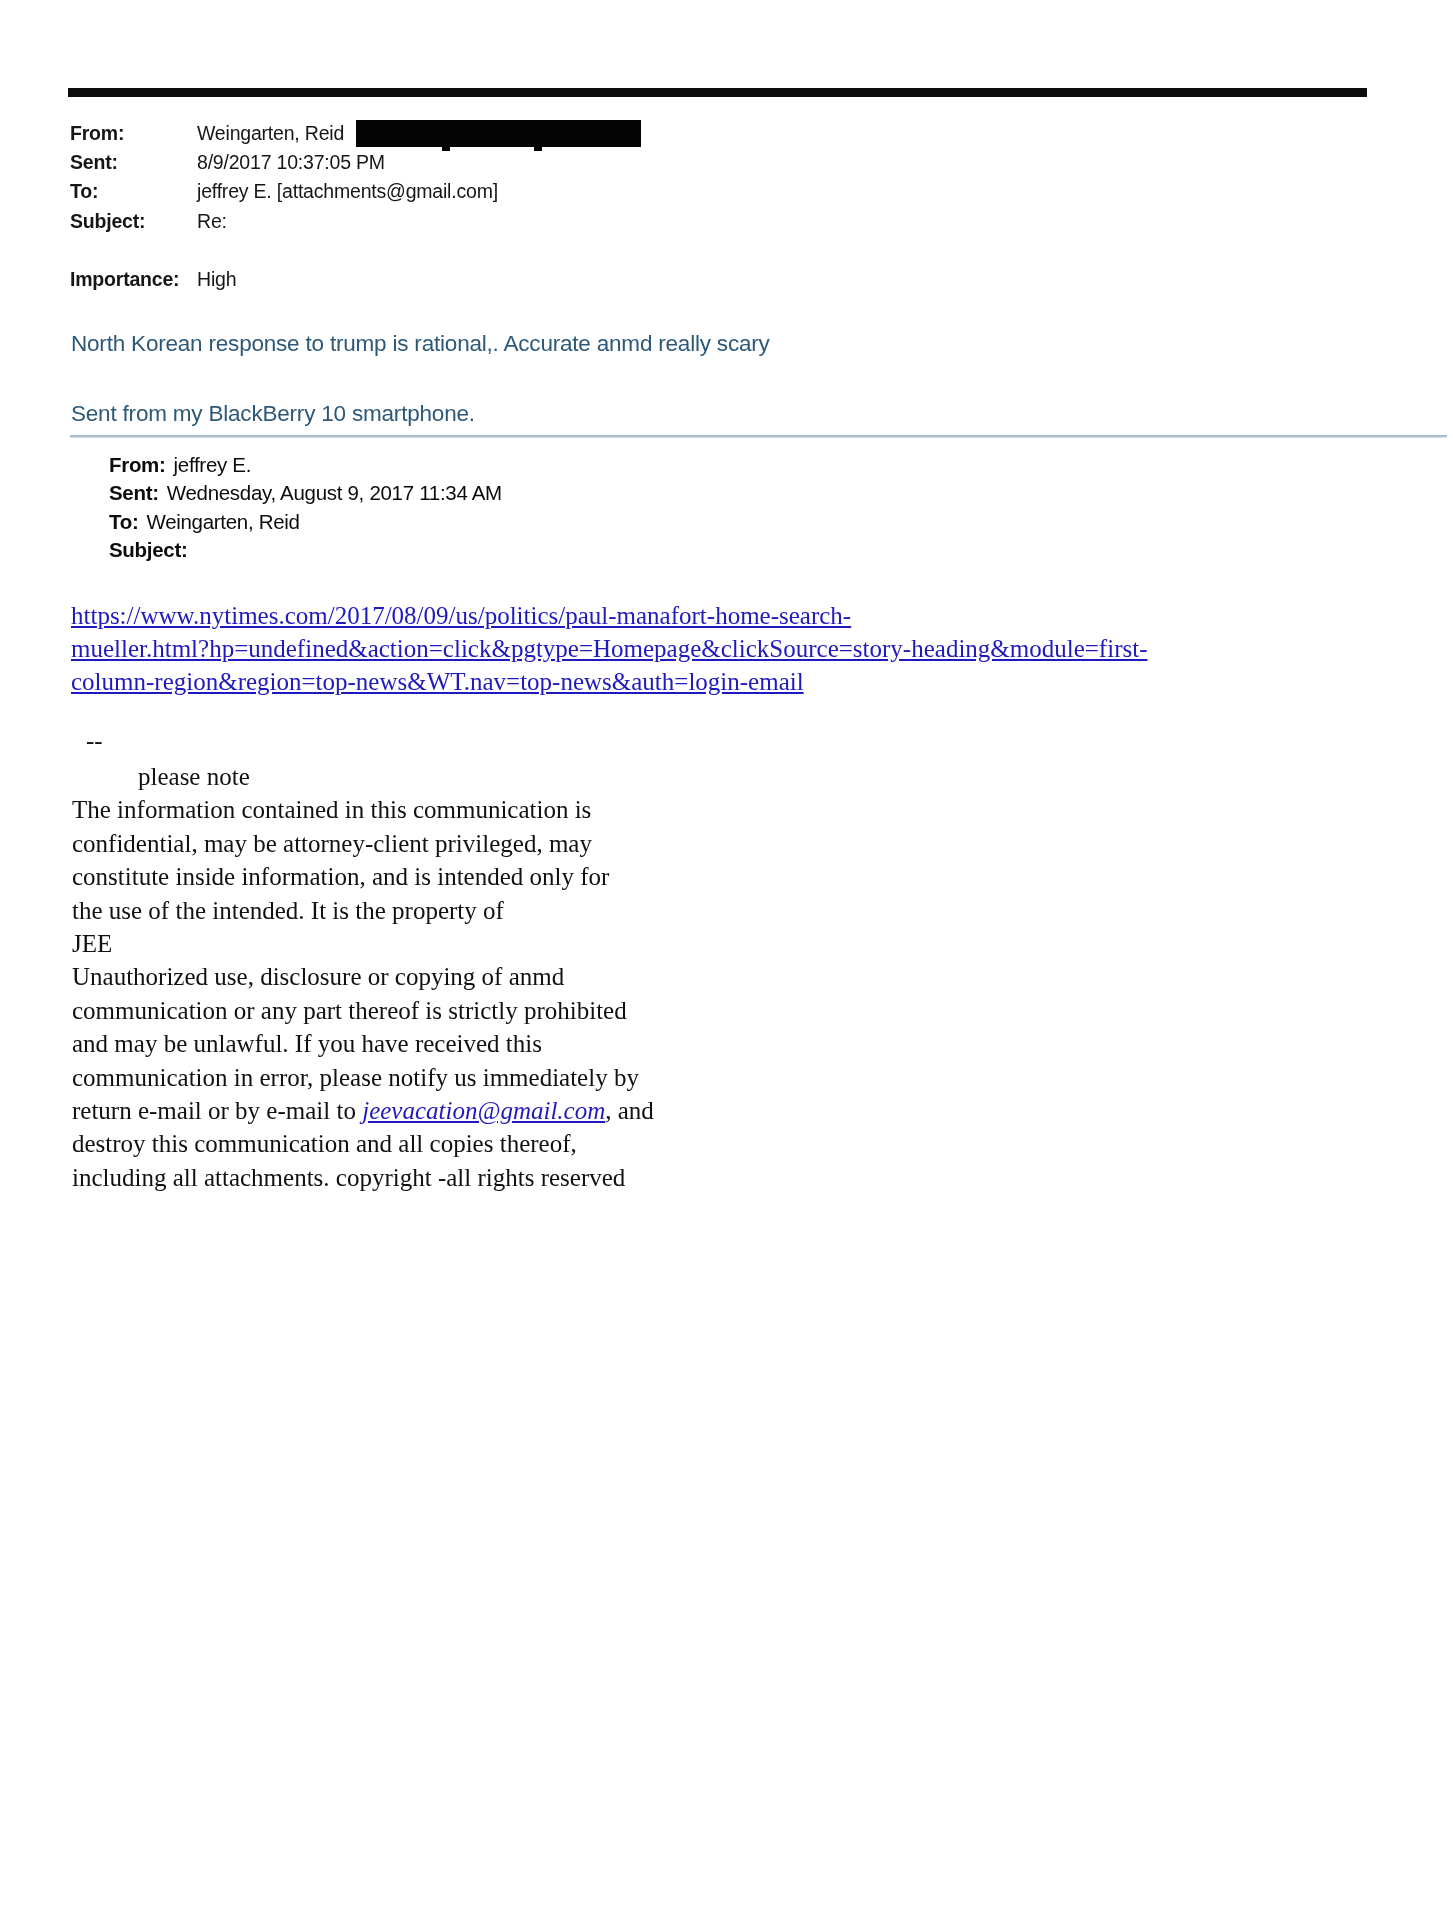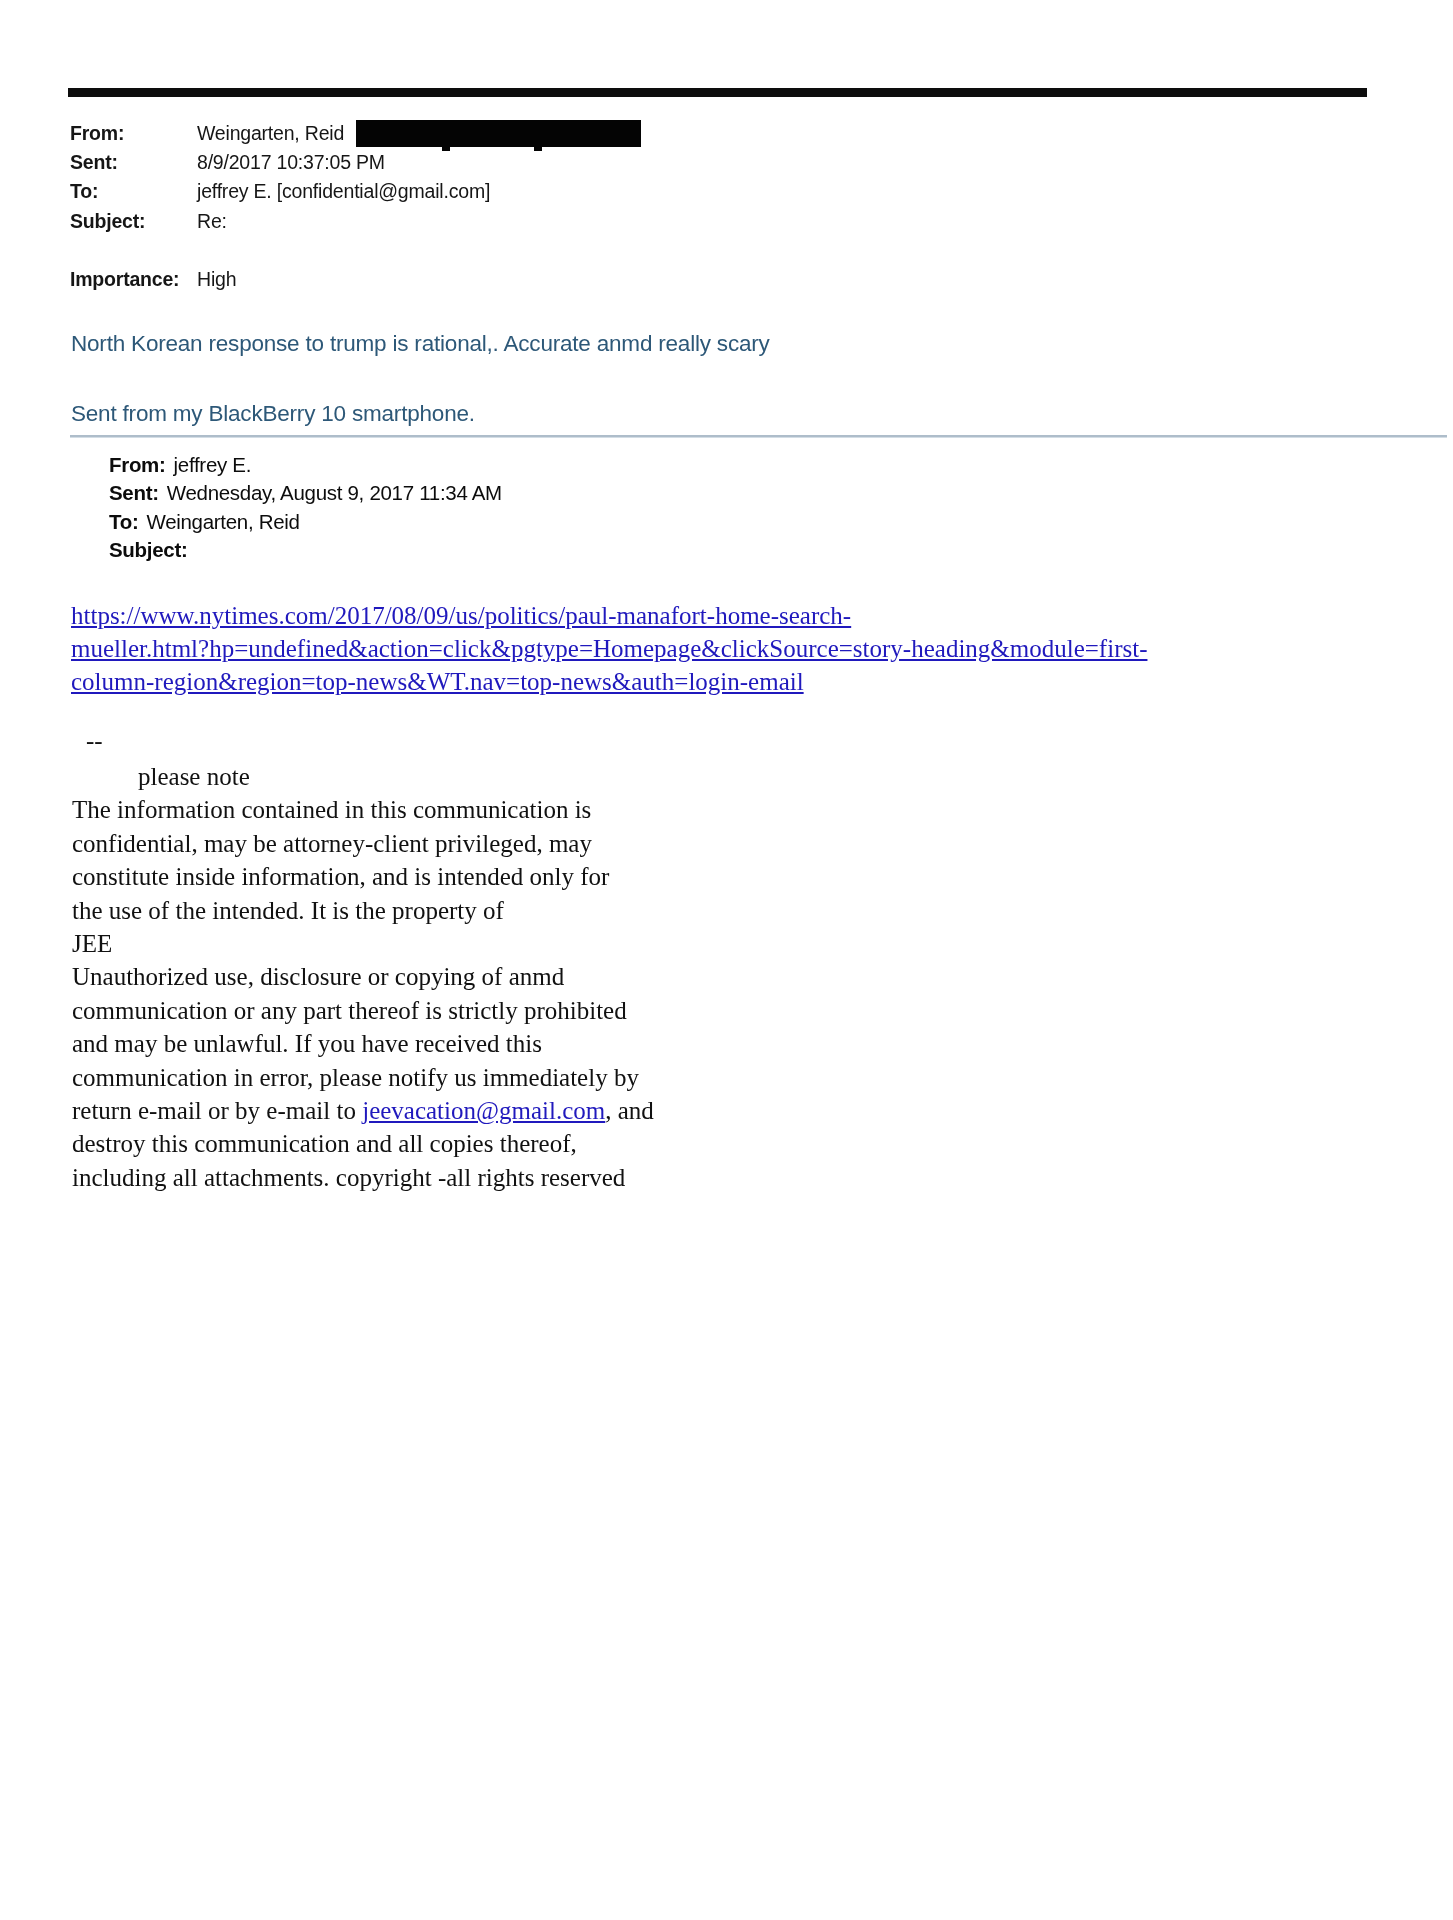--- a/index.html
+++ b/index.html
@@ -120,20 +120,21 @@
     font-size: 25px;
     line-height: 33.4px;
     color: #111;
   }
   .disc-line { white-space: nowrap; }
   .disc-line.indent { padding-left: 66px; }
   .email-link {
     color: #2019bd;
     text-decoration: underline;
     cursor: pointer;
+    font-style: italic;
   }
 
   
   .footer-id {
     position: absolute;
     right: 17px; top: 1864px;
     font-family: "Liberation Sans", sans-serif;
     font-size: 27.5px;
     letter-spacing: 0.2px;
     color: #1c1c1c;
@@ -151,21 +152,21 @@
     <div class="hdr-row">
       <span class="hdr-label">From:</span>
       <span class="hdr-val"><span>Weingarten, Reid</span><span class="redaction"><i class="desc d1"></i><i class="desc d2"></i></span></span>
     </div>
     <div class="hdr-row">
       <span class="hdr-label">Sent:</span>
       <span class="hdr-val">8/9/2017 10:37:05 PM</span>
     </div>
     <div class="hdr-row">
       <span class="hdr-label">To:</span>
-      <span class="hdr-val">jeffrey E. [confidential@gmail.com]</span>
+      <span class="hdr-val">jeffrey E. [attachments@gmail.com]</span>
     </div>
     <div class="hdr-row">
       <span class="hdr-label">Subject:</span>
       <span class="hdr-val">Re:</span>
     </div>
     <div class="hdr-row importance">
       <span class="hdr-label">Importance:</span>
       <span class="hdr-val">High</span>
     </div>
   </div>

